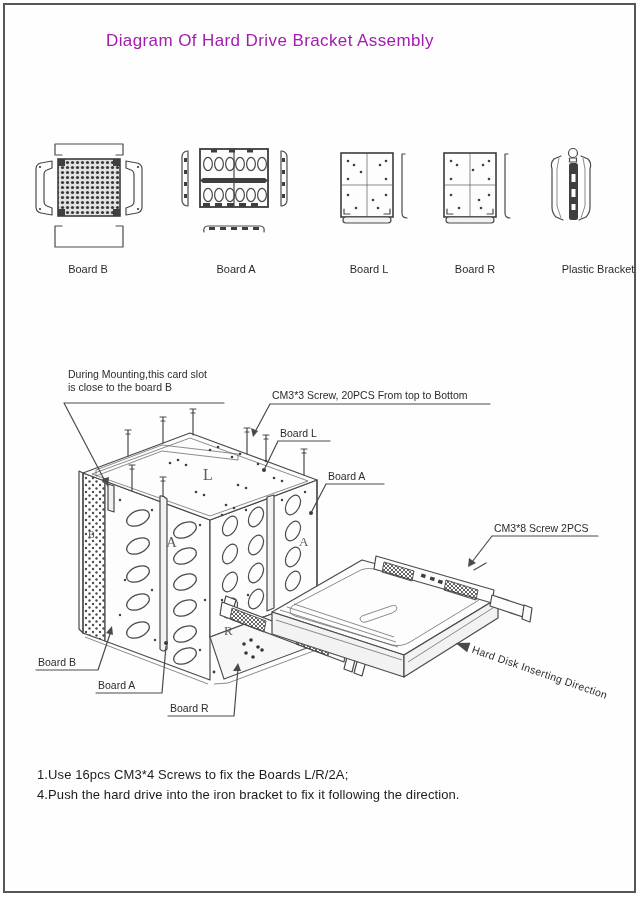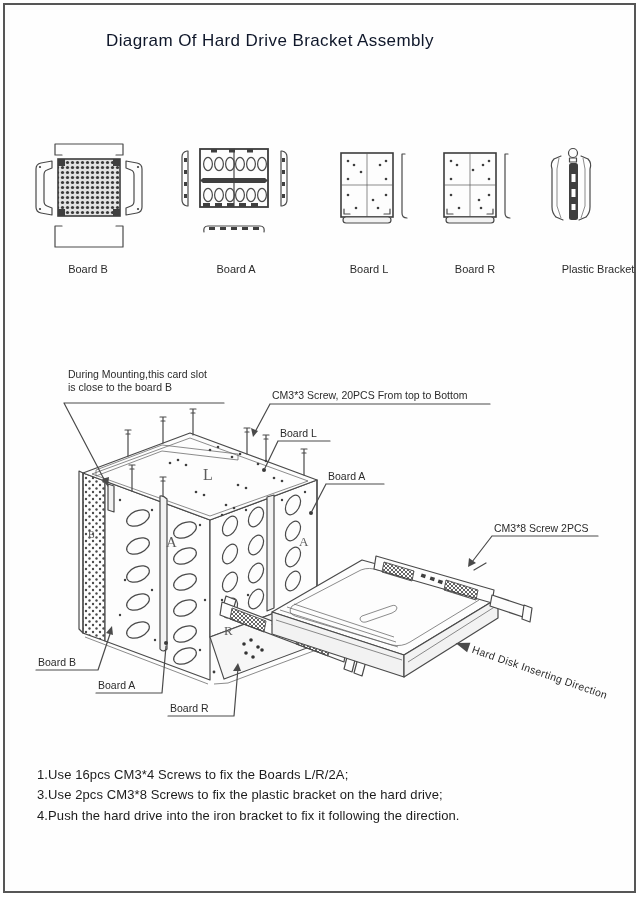--- a/index.html
+++ b/index.html
@@ -6,21 +6,21 @@
   body{
     width:640px;height:901px;position:relative;background:#ffffff;
     font-family:"Liberation Sans", sans-serif;color:#2a2a2a;overflow:hidden;
   }
   .frame{
     position:absolute;left:3px;top:3px;width:629px;height:886px;
     border:2px solid #565656;background:#fefefe;
   }
   .page-title{
     position:absolute;left:106px;top:31px;font-size:17px;letter-spacing:.4px;
-    color:#0f172a;white-space:nowrap;
+    color:#a21caf;white-space:nowrap;
   }
   .fig{position:absolute;}
   .comp-label{
     position:absolute;top:263px;height:15px;font-size:11px;color:#2b2b2b;
     text-align:center;white-space:nowrap;
   }
   .instructions{
     position:absolute;left:37px;top:765px;width:580px;
     font-size:13px;line-height:20.3px;color:#1c1c1c;letter-spacing:.1px;
   }
@@ -399,15 +399,14 @@
 
     <g transform="rotate(19 470 300)">
       <polygon points="454,298 468,293 468,303" fill="#4a4a4a"></polygon>
       <text class="callout-text" x="472" y="302" font-size="11" letter-spacing="0.3">Hard Disk Inserting Direction</text>
     </g>
   </g>
 </svg>
 
 <div class="instructions">
   <div>1.Use 16pcs CM3*4 Screws to fix the Boards L/R/2A;</div>
-  <div>3.Use 2pcs CM3*8 Screws to fix the plastic bracket on the hard drive;</div>
   <div>4.Push the hard drive into the iron bracket to fix it following the direction.</div>
 </div>
 
 </body></html>

